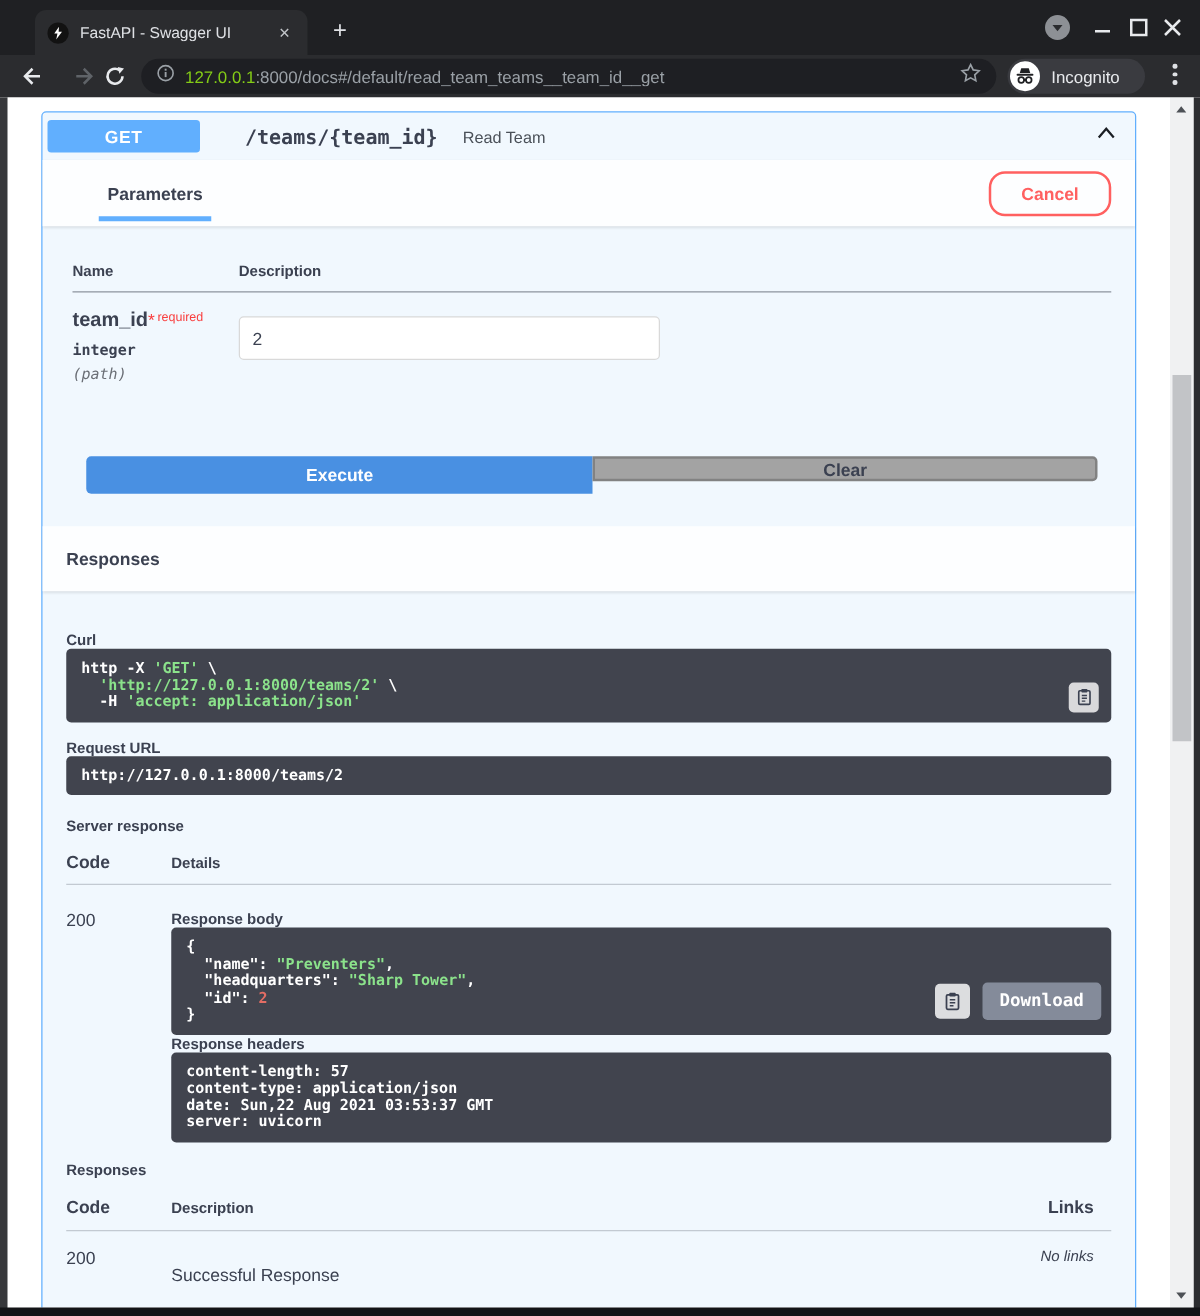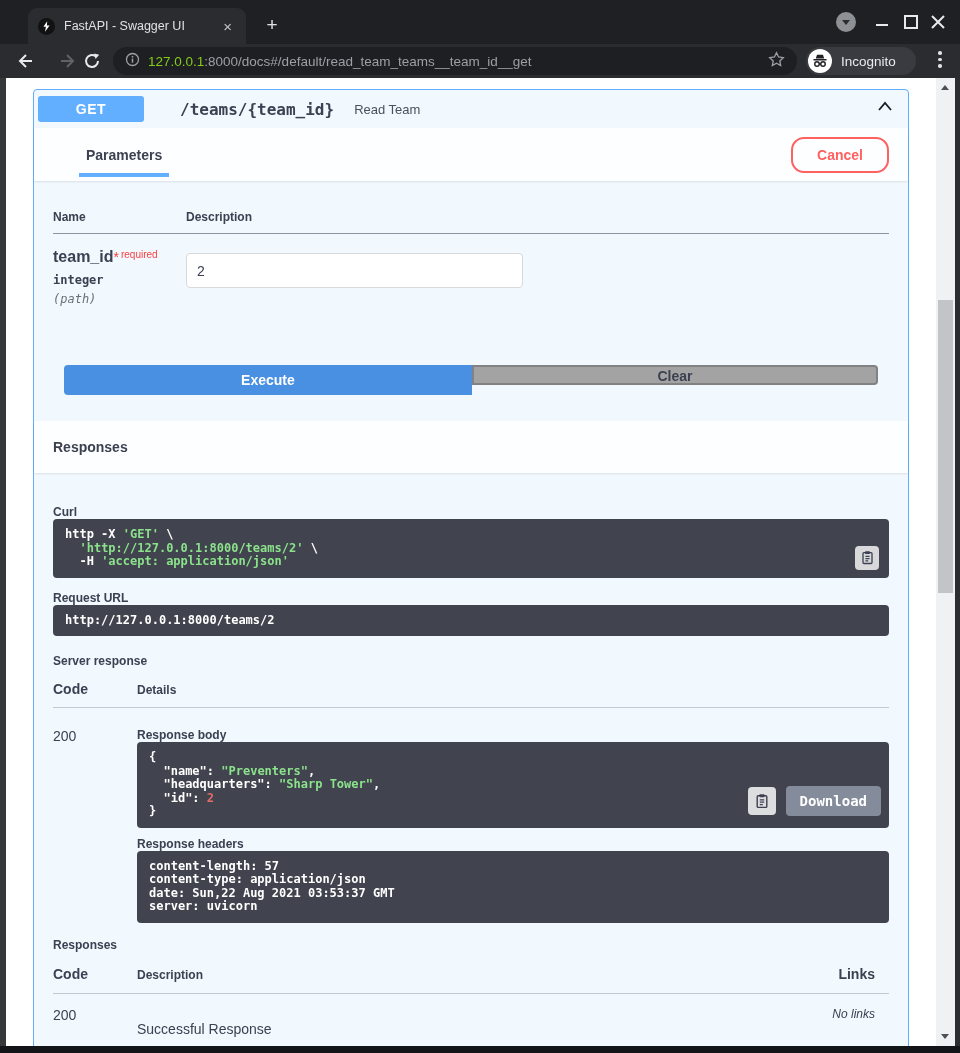--- a/index.html
+++ b/index.html
@@ -41,32 +41,32 @@
   .scrollbar{position:absolute;right:5px;top:78px;bottom:7px;width:19px;background:#f0f1f2;}
   .sb-arrow-up,.sb-arrow-down{position:absolute;left:5px;width:0;height:0;border-left:4.5px solid transparent;border-right:4.5px solid transparent;}
   .sb-arrow-up{top:7px;border-bottom:5px solid #4d5156;}
   .sb-arrow-down{bottom:7px;border-top:5px solid #4d5156;}
   .sb-thumb{position:absolute;left:2px;right:2px;top:222px;height:293px;background:#c2c4c7;}
   
   .page{position:absolute;left:6px;top:78px;width:930px;height:968px;background:#fff;overflow:hidden;}
   .opblock{margin:11px 0 0 27px;width:876px;border:1px solid #61affe;border-radius:4px;background:#f1f8fe;
            box-sizing:border-box;color:#3b4151;}
   .summary{height:38px;display:flex;align-items:center;padding:0 13px 0 4px;}
-  .method-badge{width:106px;height:26px;background:#61affe;border-radius:3px;color:#fff;font-weight:bold;font-size:14px;
+  .method-badge{width:122px;height:26px;background:#61affe;border-radius:3px;color:#fff;font-weight:bold;font-size:14px;
                 display:flex;align-items:center;justify-content:center;letter-spacing:.5px;}
   .op-path{font-family:"DejaVu Sans Mono",monospace;font-weight:bold;font-size:16px;color:#3b4151;margin-left:36px;}
   .op-desc{font-size:13px;color:#4a5058;margin-left:20px;flex:1;}
   .sec-header{height:53px;background:rgba(255,255,255,.85);box-shadow:0 1px 2px rgba(0,0,0,.1);
               display:flex;align-items:center;padding:0 19px 0 0;position:relative;}
   .param-tab{margin-left:45px;padding:0 7px;height:100%;display:flex;align-items:center;position:relative;
              font-size:14px;font-weight:bold;color:#3b4151;}
   .param-tab::after{content:"";position:absolute;left:0;right:0;bottom:4px;height:4px;background:#61affe;}
   .btn-cancel{margin-left:auto;border:2px solid #ff6060;color:#ff6060;background:transparent;border-radius:13px;
               font-weight:bold;font-size:14px;font-family:inherit;padding:4px 24px;height:36px;box-sizing:border-box;line-height:1;}
-  .param-body{padding:29px 19px 26px 19px;}
+  .param-body{padding:29px 19px 26px 24px;}
   .t-head{display:flex;padding-bottom:9px;border-bottom:1px solid rgba(59,65,81,.55);
           font-size:12px;font-weight:bold;color:#3b4151;}
   .t-col1{width:133px;flex:none;}
   .param-row{display:flex;padding-top:14px;}
   .p-name{font-size:16px;font-weight:bold;color:#3b4151;}
   .p-star{color:#f93e3e;font-size:14px;}
   .p-req{color:#f93e3e;font-size:10px;position:relative;top:-4px;margin-left:2px;margin-top:40px;}
   .p-type{font-family:"DejaVu Sans Mono",monospace;font-weight:bold;font-size:12px;margin-top:7px;}
   .p-loc{font-family:"DejaVu Sans Mono",monospace;font-style:italic;font-size:12px;color:#6b6f76;margin-top:5px;}
   .p-input{margin-top:5px;width:337px;height:35px;border:1px solid #d9d9d9;border-radius:4px;background:#fff;
@@ -101,21 +101,21 @@
   .sr-row{display:flex;padding-top:13px;}
   .sr-code{font-size:14px;color:#3b4151;padding-top:7px;}
   .sr-details{flex:1;min-width:0;}
   .rb-label{margin-top:7px;}
   .rb-pre{margin-top:8px;padding:10px 12px;}
   .rb-controls{position:absolute;right:8px;bottom:12px;display:flex;align-items:center;gap:10px;}
   .copy-btn2{width:28px;height:28px;background:rgba(255,255,255,.82);border:none;border-radius:4px;
              display:flex;align-items:center;justify-content:center;padding:0;}
   .btn-download{height:30px;background:#848b9a;border:none;border-radius:4px;color:#fff;font-weight:bold;
                 font-size:14px;font-family:inherit;padding:0 14px;}
-  .rh-label{margin-top:9px;}
+  .rh-label{}
   .rh-pre{margin-top:3px;padding:9px 12px;line-height:14px;}
   .resps-label{margin-top:15px;}
   .resp-table{margin-top:14px;}
   .resp-thead{display:flex;align-items:flex-end;padding-bottom:11px;border-bottom:1px solid rgba(59,65,81,.25);color:#3b4151;}
   .links-col{margin-left:auto;padding-right:14px;}
   .resp-trow{display:flex;padding-top:13px;color:#3b4151;}
   .r-code{font-size:14px;}
   .r-desc{flex:1;}
   .r-desc-text{font-size:14px;margin-top:14px;}
   .r-links{margin-left:auto;padding-right:14px;font-size:12px;font-style:italic;}

